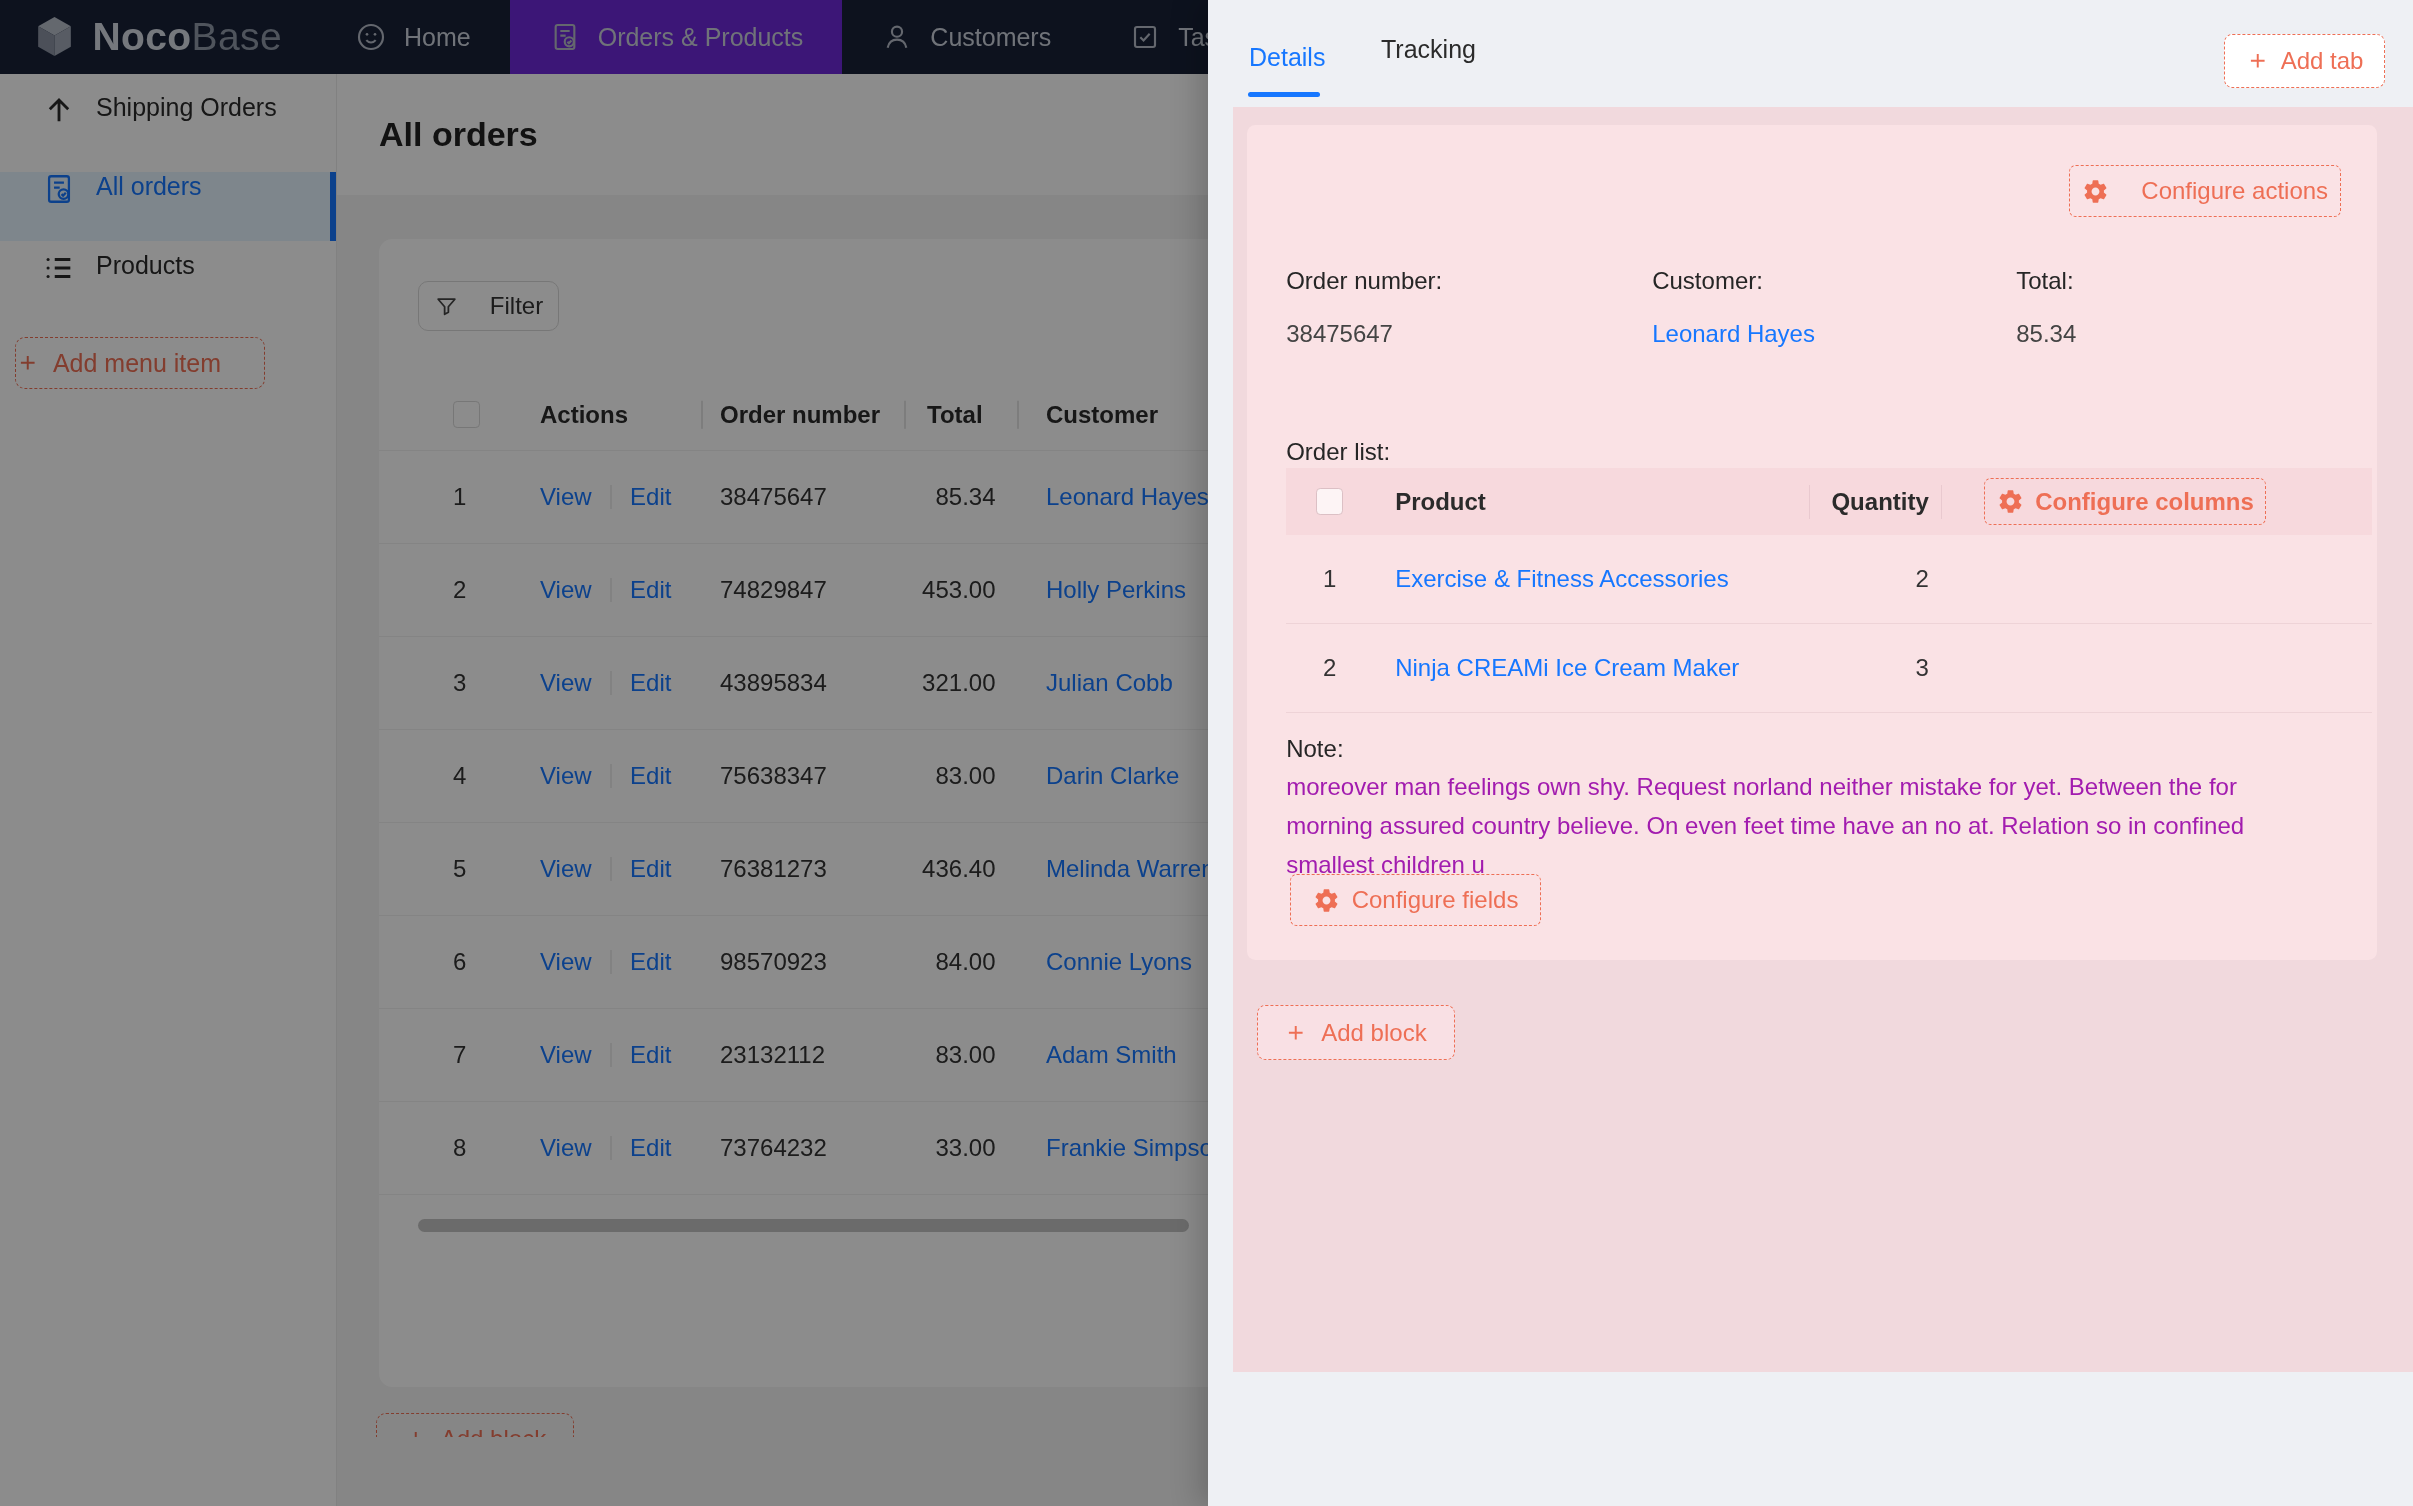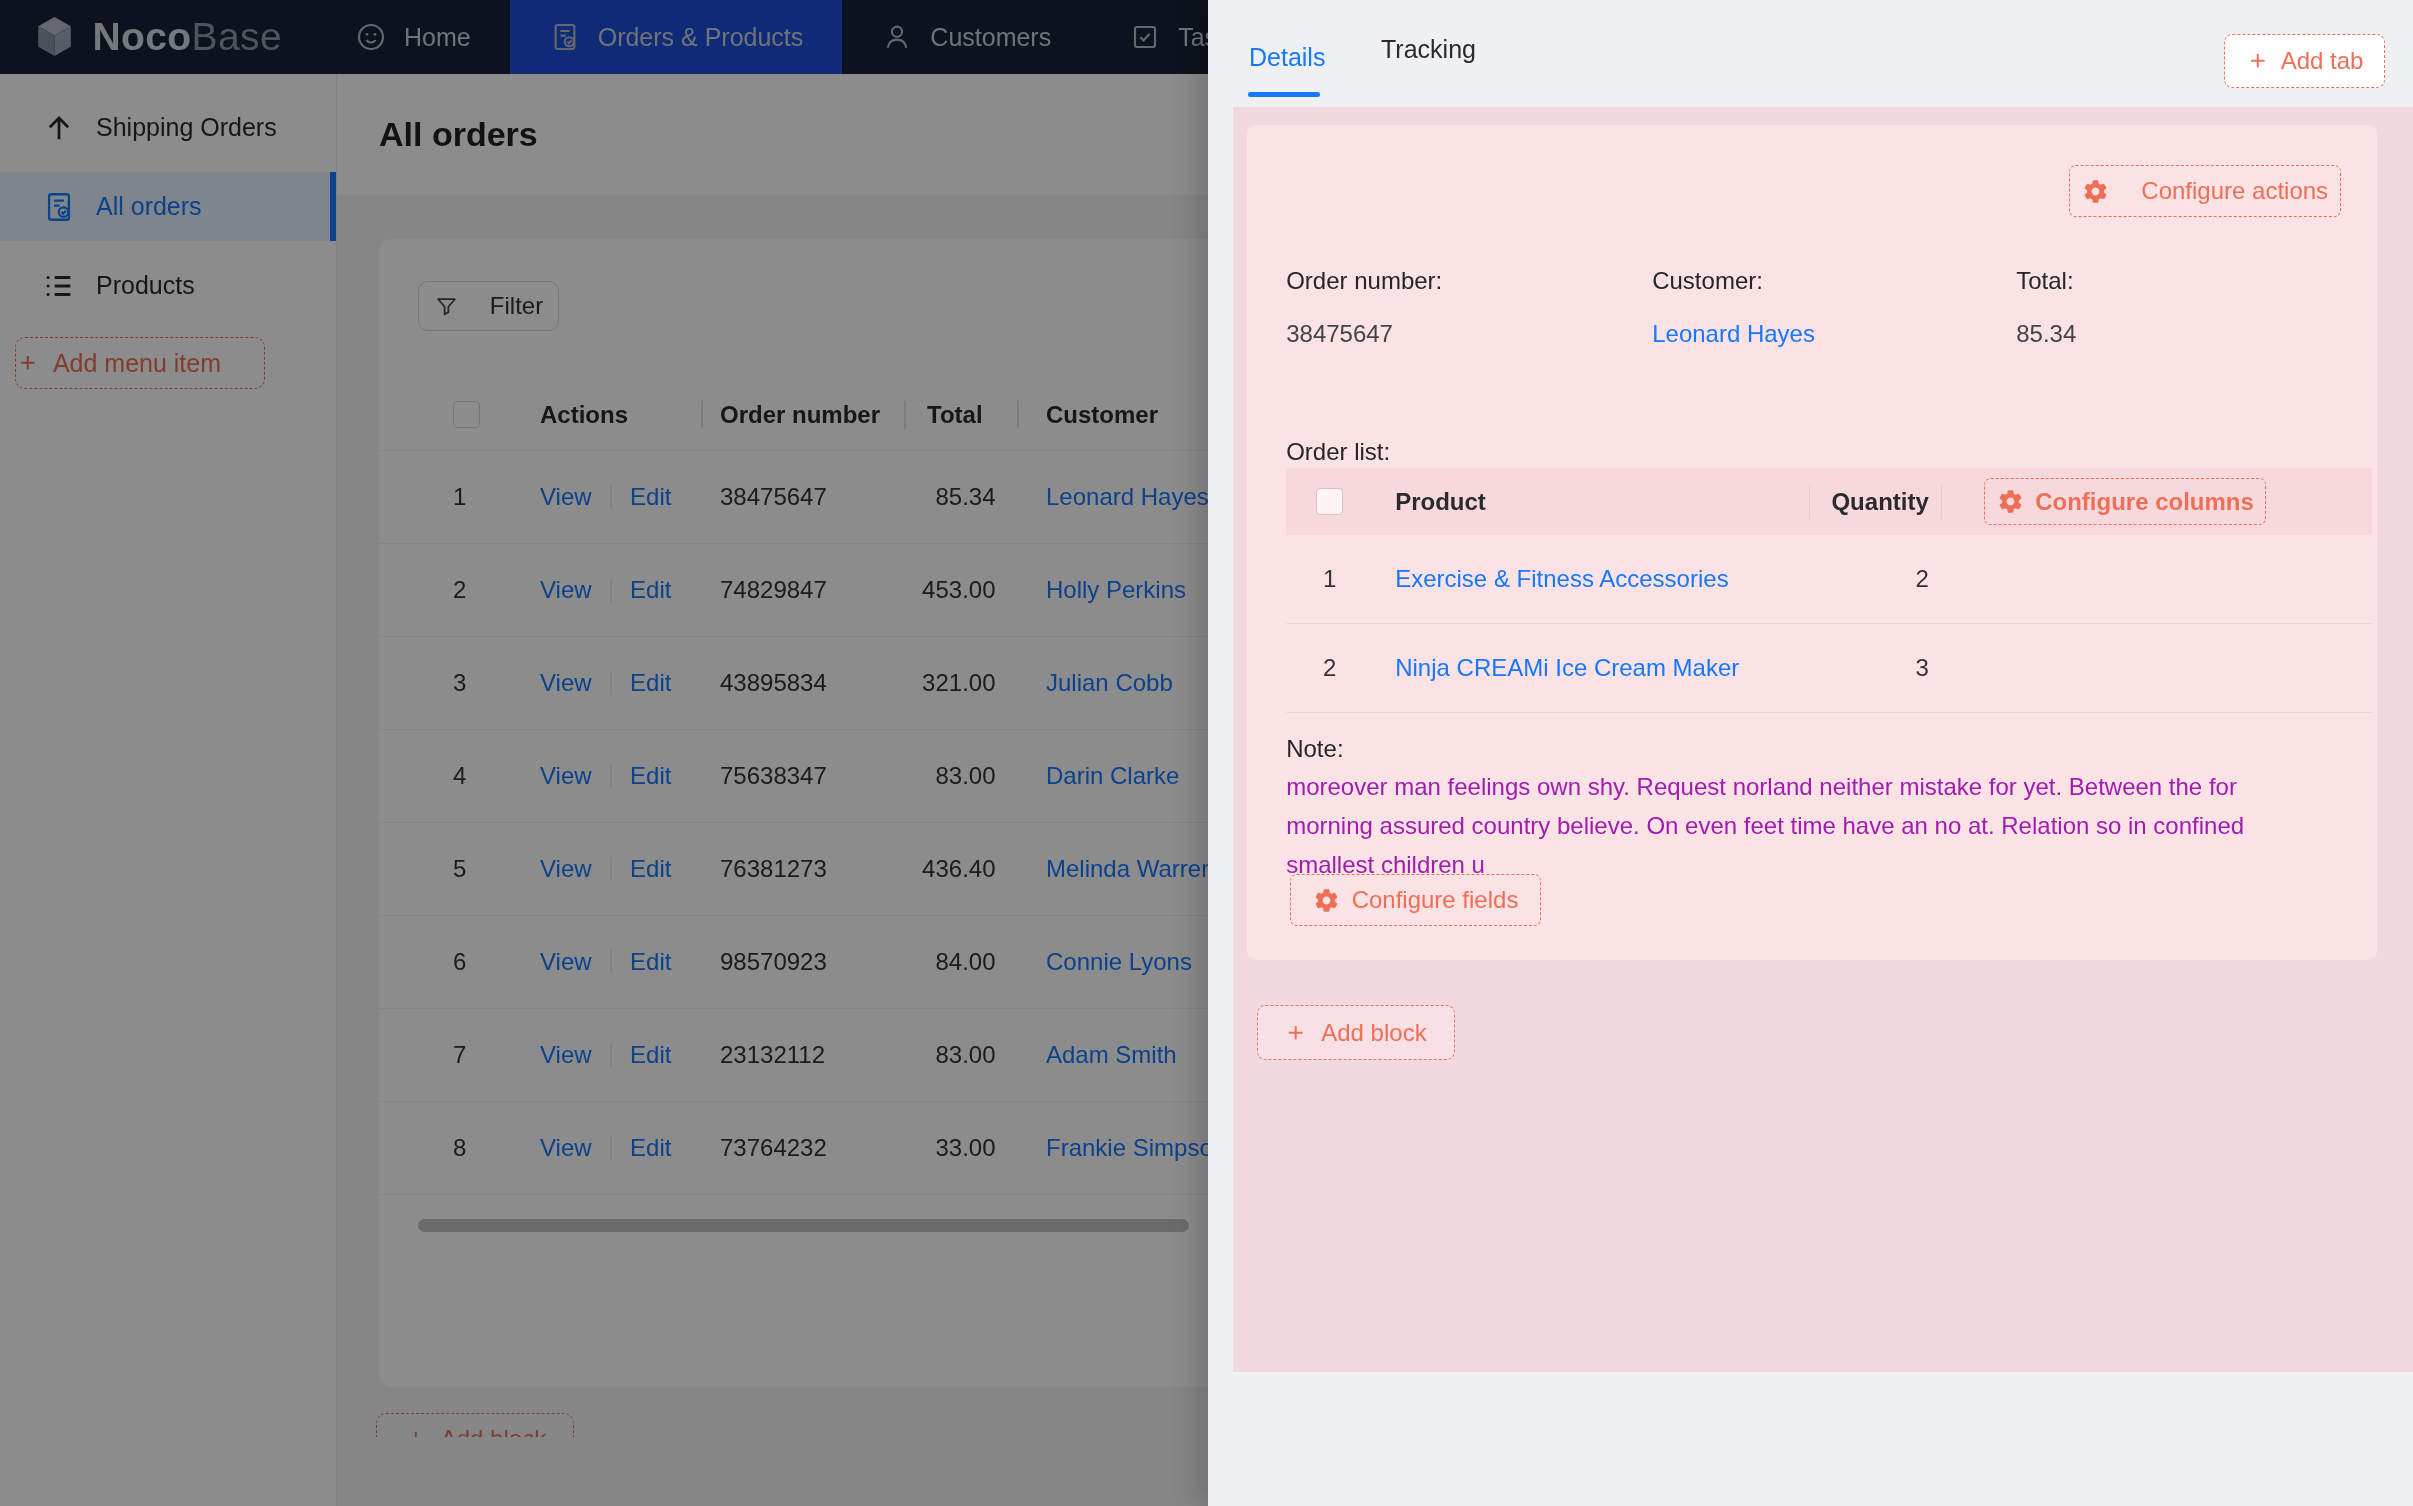--- a/index.html
+++ b/index.html
@@ -9,25 +9,25 @@
 
   
   .topnav { position:absolute; left:0; top:0; width:100%; height:74px; background:#182238; display:flex; align-items:stretch; z-index:1; }
   .logo { display:flex; align-items:center; gap:13.4px; padding:0 34px 0 30px; }
   .logo svg { width:49px; height:49px; }
   .logo-text { font-size:39px; letter-spacing:0.4px; }
   .logo-bold { color:#d5dae4; font-weight:700; }
   .logo-light { color:#9099a8; font-weight:300; }
   .nav-item { display:flex; align-items:center; gap:17px; padding:0 39px; color:#ccd2dc; font-size:25px; cursor:pointer; }
   .nav-item svg { width:32px; height:32px; stroke:#b6bcc8; }
-  .nav-item.active { background:#1d4ed8; }
+  .nav-item.active { background:#6d28d9; }
 
   
   .sidebar { position:absolute; left:0; top:74px; width:337px; bottom:0; background:#ffffff; border-right:1.7px solid #ececec; z-index:1; }
-  .menu-item { position:relative; height:69px; margin:10px 0; display:flex; align-items:center; padding-left:42px; gap:20px; font-size:25px; color:#2b2b2b; cursor:pointer; }
+  .menu-item { position:relative; height:69px; margin:10px 0; display:flex; align-items:flex-start; padding-left:42px; gap:20px; font-size:25px; color:#2b2b2b; cursor:pointer; }
   .menu-item svg { width:34px; height:34px; stroke:#2b2b2b; flex:none; }
   .menu-item.selected { background:#e6f4ff; color:#1677ff; }
   .menu-item.selected svg { stroke:#1677ff; }
   .sel-bar { position:absolute; right:0; top:0; width:5.9px; height:100%; background:#1677ff; }
   .add-menu-btn { position:absolute; left:15px; top:263px; width:250px; height:52px; border:1.7px dashed #ee6f55; border-radius:10px; color:#ee6f55; font-size:25px; display:flex; align-items:center; justify-content:flex-start; gap:13.4px; cursor:pointer; background:transparent; }
   .add-menu-btn svg, .dashed-btn svg.plus { width:23.5px; height:23.5px; stroke:#ee6f55; }
 
   
   .main { position:absolute; left:337px; top:74px; right:0; bottom:0; z-index:1; }
   .page-header { height:121px; background:#ffffff; display:flex; align-items:center; padding-left:42px; }

